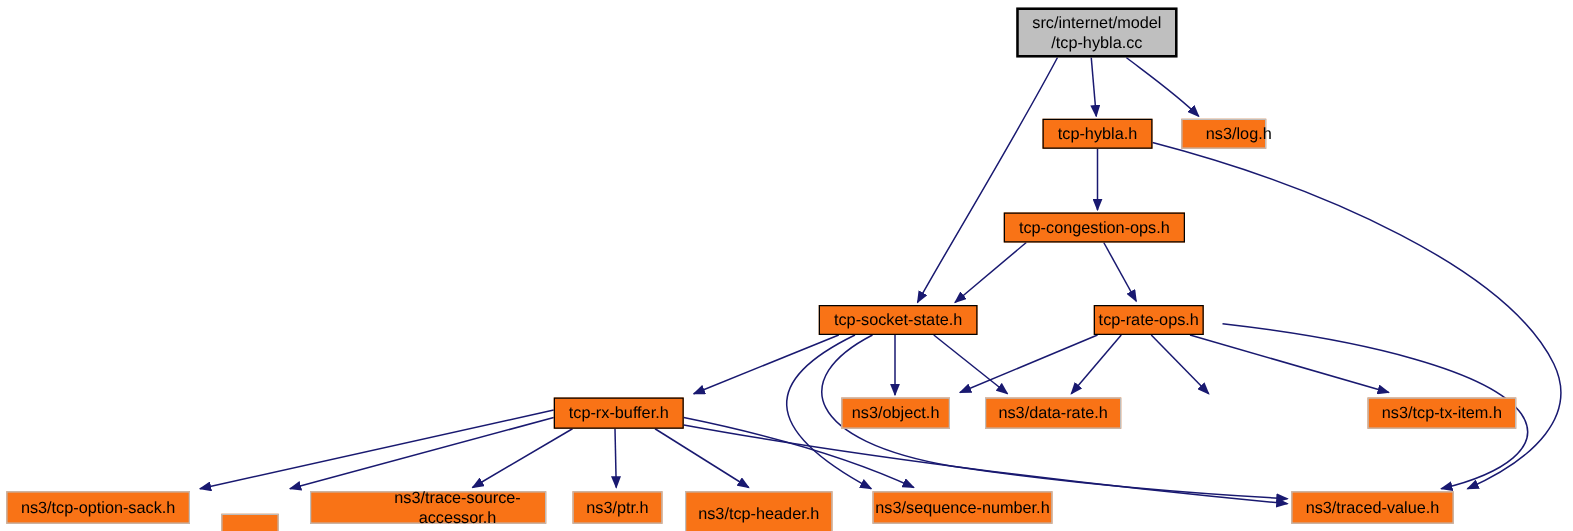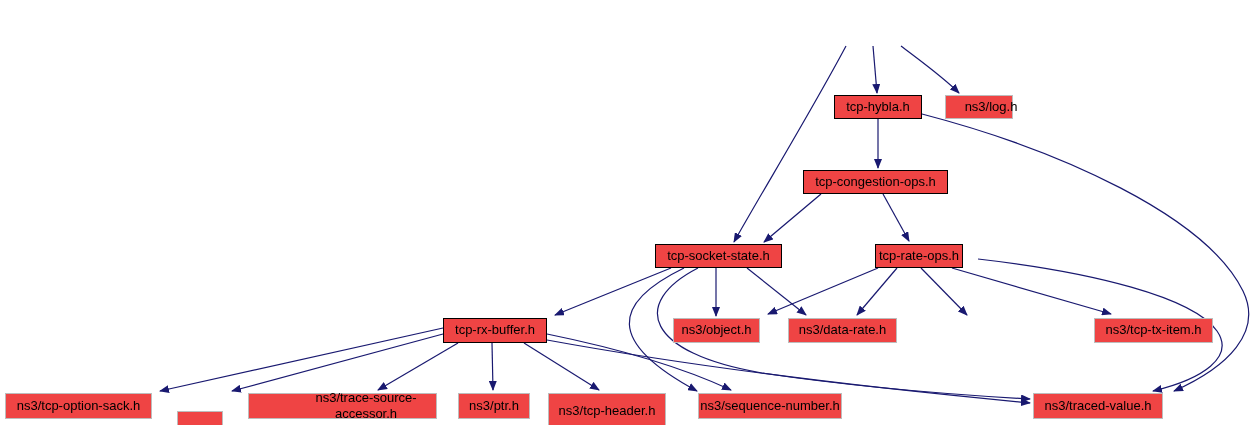--- a/index.html
+++ b/index.html
@@ -9,21 +9,21 @@
     background:#ffffff;
     font-family:"Liberation Sans", sans-serif;
     overflow:hidden;
   }
   #edges{position:absolute;left:0;top:0;}
   .edge{fill:none;stroke-width:1.2px;}
   .node{
     position:absolute;
     display:flex;align-items:center;justify-content:center;
     box-sizing:border-box;
-    background:#ef4444;
+    background:#f97316;
     font-size:13px;line-height:1.25;
     color:#000000;text-align:center;
     white-space:pre-line;
     z-index:2;
   }
   .node.internal{border:1px solid #000000;}
   .node.external{border:1px solid #bdbdbd;}
   .node.source{border:2px solid #000000;}
 </style>
 </head>
@@ -54,20 +54,22 @@
       <path d="M952,268 L1111,314" class="edge" stroke="#191970" marker-end="url(#arrow)"></path>
       <path d="M978,259 C1092,272 1193,297 1217,331 C1235,357 1203,379 1153,391" class="edge" stroke="#191970" marker-end="url(#arrow)"></path>
       <path d="M443,328 L160,391" class="edge" stroke="#191970" marker-end="url(#arrow)"></path>
       <path d="M443,334 L232,391" class="edge" stroke="#191970" marker-end="url(#arrow)"></path>
       <path d="M458,343 L378,390" class="edge" stroke="#191970" marker-end="url(#arrow)"></path>
       <path d="M492,343 L493,390" class="edge" stroke="#191970" marker-end="url(#arrow)"></path>
       <path d="M524,343 L599,390" class="edge" stroke="#191970" marker-end="url(#arrow)"></path>
       <path d="M547,334 Q660,357 731,390" class="edge" stroke="#191970" marker-end="url(#arrow)"></path>
       <path d="M547,340 C700,368 892,390 1030,403" class="edge" stroke="#191970" marker-end="url(#arrow)"></path>
     </svg>
+<div class="node source" style="left: 813px; top: 6px; width: 129px; height: 40px; background: rgb(191, 191, 191);"><span>src/internet/model
+/tcp-hybla.cc</span></div>
     <div class="node internal" style="left: 834px; top: 95px; width: 88px; height: 24px;"><span>tcp-hybla.h</span></div>
     <div class="node external" style="left: 945px; top: 95px; width: 68px; height: 24px; padding-left: 24px;"><span>ns3/log.h</span></div>
     <div class="node internal" style="left: 803px; top: 170px; width: 145px; height: 24px;"><span>tcp-congestion-ops.h</span></div>
     <div class="node internal" style="left: 655px; top: 244px; width: 127px; height: 24px;"><span>tcp-socket-state.h</span></div>
     <div class="node internal" style="left: 875px; top: 244px; width: 88px; height: 24px; text-align: center;"><span>tcp-rate-ops.h</span></div>
     <div class="node internal" style="left: 443px; top: 318px; width: 104px; height: 25px;"><span>tcp-rx-buffer.h</span></div>
     <div class="node external" style="left: 673px; top: 318px; width: 87px; height: 25px;"><span>ns3/object.h</span></div>
     <div class="node external" style="left: 788px; top: 318px; width: 109px; height: 25px;"><span>ns3/data-rate.h</span></div>
     <div class="node external" style="left: 1094px; top: 318px; width: 119px; height: 25px;"><span>ns3/tcp-tx-item.h</span></div>
     <div class="node external" style="left: 5px; top: 393px; width: 147px; height: 26px;"><span>ns3/tcp-option-sack.h</span></div>

